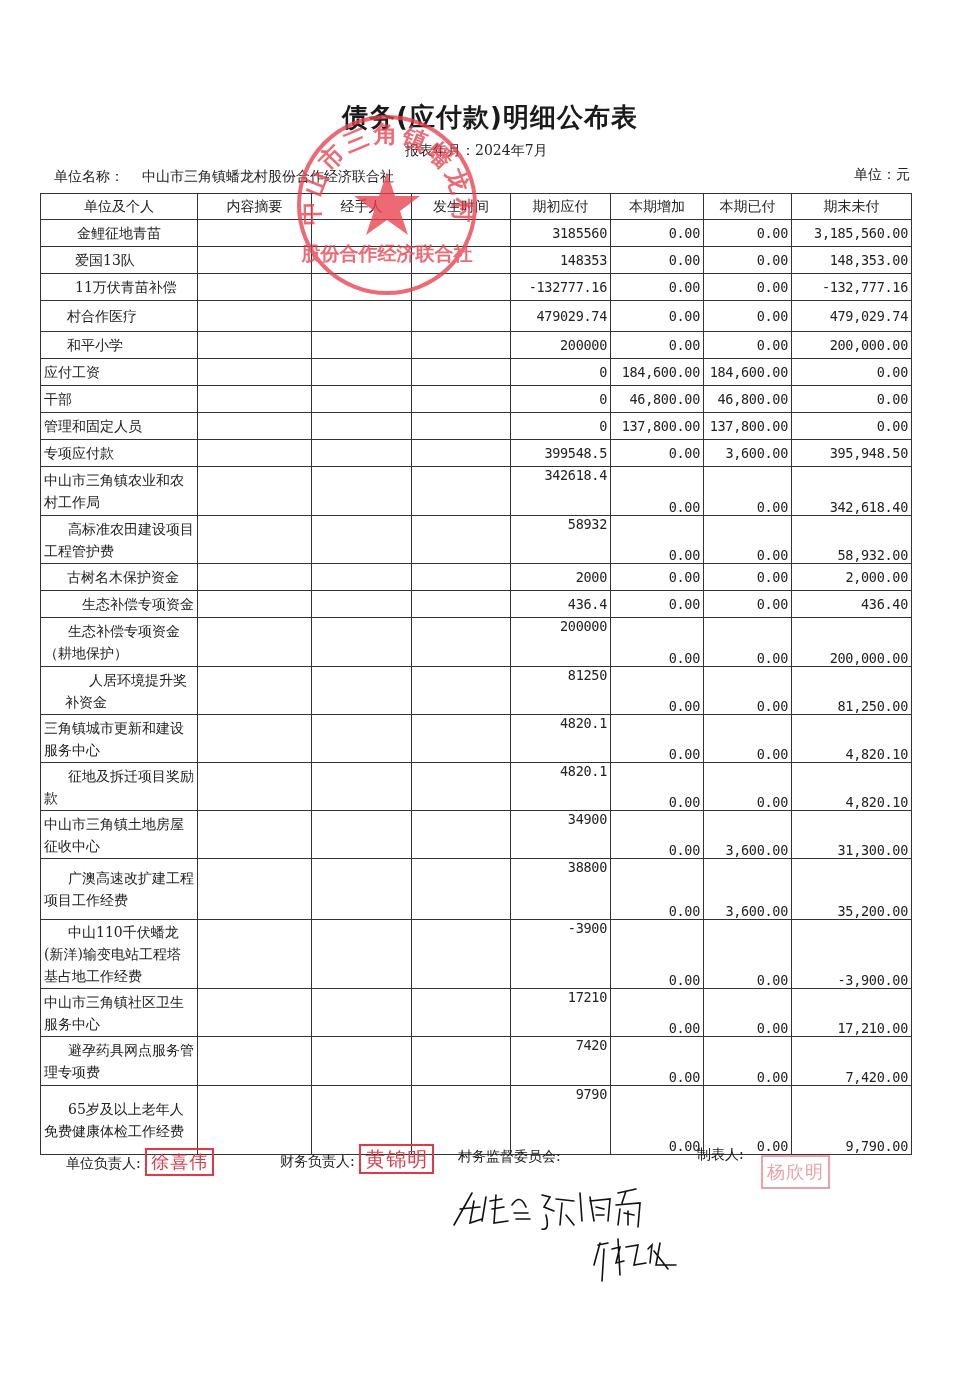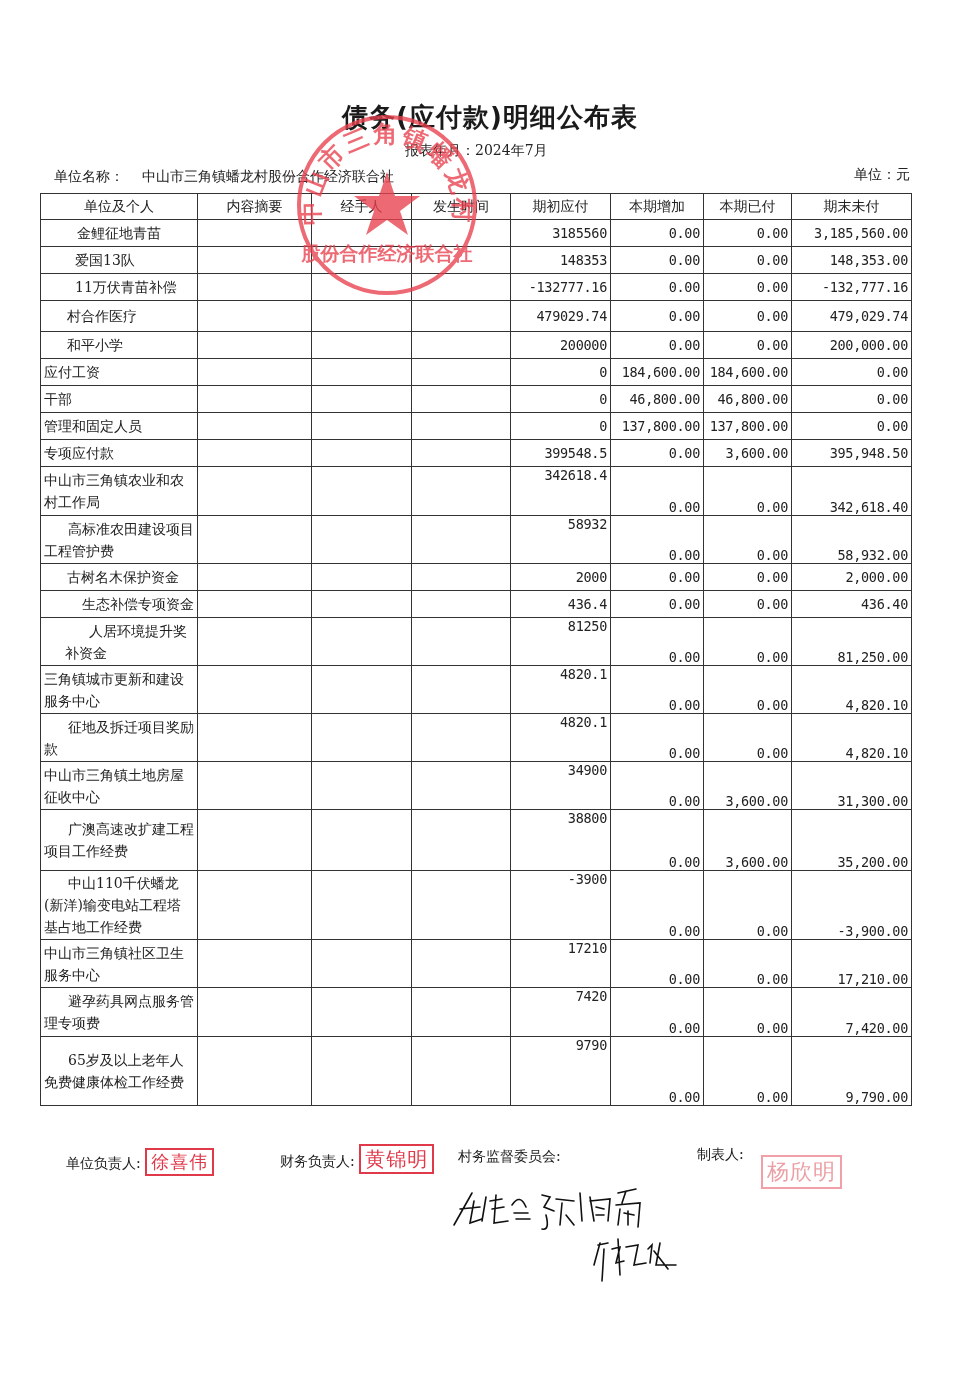--- a/index.html
+++ b/index.html
@@ -18,21 +18,21 @@
   table.ledger th { font-weight:normal; height:25px; text-align:center; }
   td.name { text-align:left; line-height:22px; vertical-align:middle; padding-left:3px; }
   td.num { text-align:right; font-family:"DejaVu Sans Mono","Liberation Mono",monospace;
            font-size:13.5px; letter-spacing:-0.3px; }
   td.top { vertical-align:top; padding-top:3px; }
   td.bot { vertical-align:bottom; padding-bottom:3px; }
   td.mid { vertical-align:middle; }
   .footer { position:absolute; top:1148px; font-size:14px; }
   .stamp-name { display:inline-block; border:2px solid #e0394a; color:#e0394a;
                 font-size:18px; padding:0 4px; line-height:24px; letter-spacing:1px; }
-  .stamp-faint { border-color:#f1a0a8; color:#eba0a6; font-size:22px; line-height:30px; }
+  .stamp-faint { border-color:#f1a0a8; color:#eba0a6; font-size:18px; line-height:30px; }
   .seal { position:absolute; left:292px; top:110px; width:190px; height:190px;
           pointer-events:none; opacity:0.78; }
   .sig { position:absolute; pointer-events:none; }
 </style>
 </head>
 <body>
 
 <div class="title">债务(应付款)明细公布表</div>
 <div class="period">报表年月：2024年7月</div>
 <div class="unit-name">
@@ -187,20 +187,30 @@
       <tr style="height: 27px;">
         <td class="name" style="padding-left: 41px;">生态补偿专项资金</td>
         <td></td>
         <td></td>
         <td></td>
         <td class="num mid">436.4</td>
         <td class="num mid">0.00</td>
         <td class="num mid">0.00</td>
         <td class="num mid">436.40</td>
       </tr>
+      <tr style="height: 49px;">
+        <td class="name" style="text-indent: 24px;">生态补偿专项资金（耕地保护）</td>
+        <td></td>
+        <td></td>
+        <td></td>
+        <td class="num top">200000</td>
+        <td class="num bot">0.00</td>
+        <td class="num bot">0.00</td>
+        <td class="num bot">200,000.00</td>
+      </tr>
       <tr style="height: 48px;">
         <td class="name" style="text-indent: 24px; padding-left: 24px;">人居环境提升奖补资金</td>
         <td></td>
         <td></td>
         <td></td>
         <td class="num top">81250</td>
         <td class="num bot">0.00</td>
         <td class="num bot">0.00</td>
         <td class="num bot">81,250.00</td>
       </tr>

